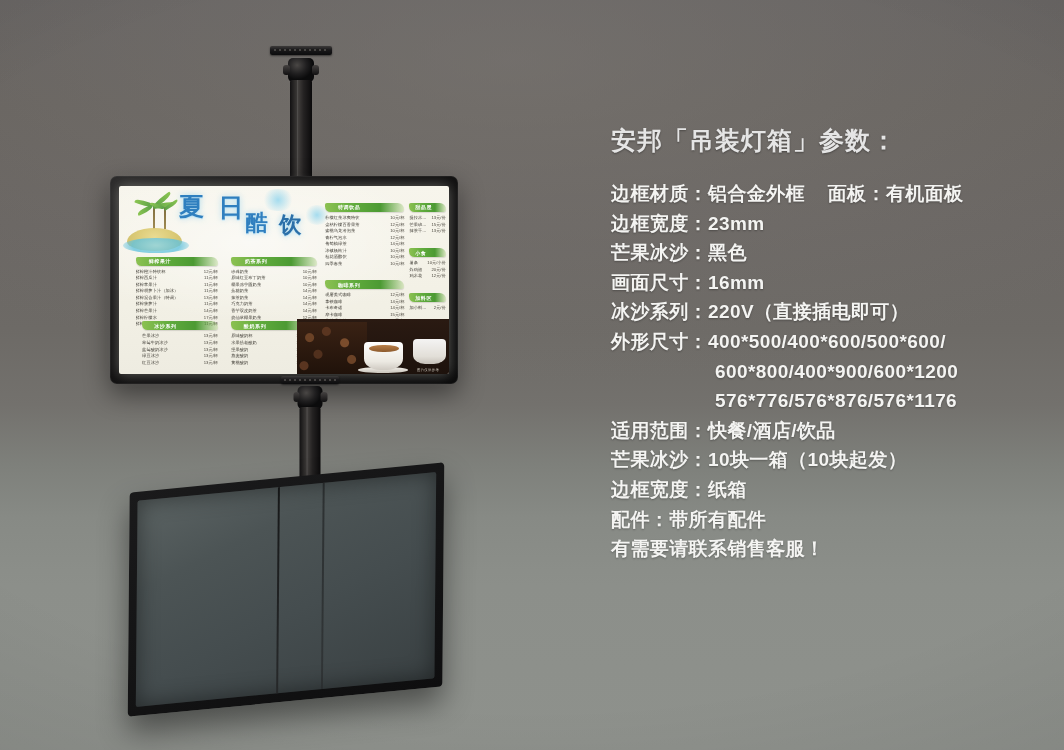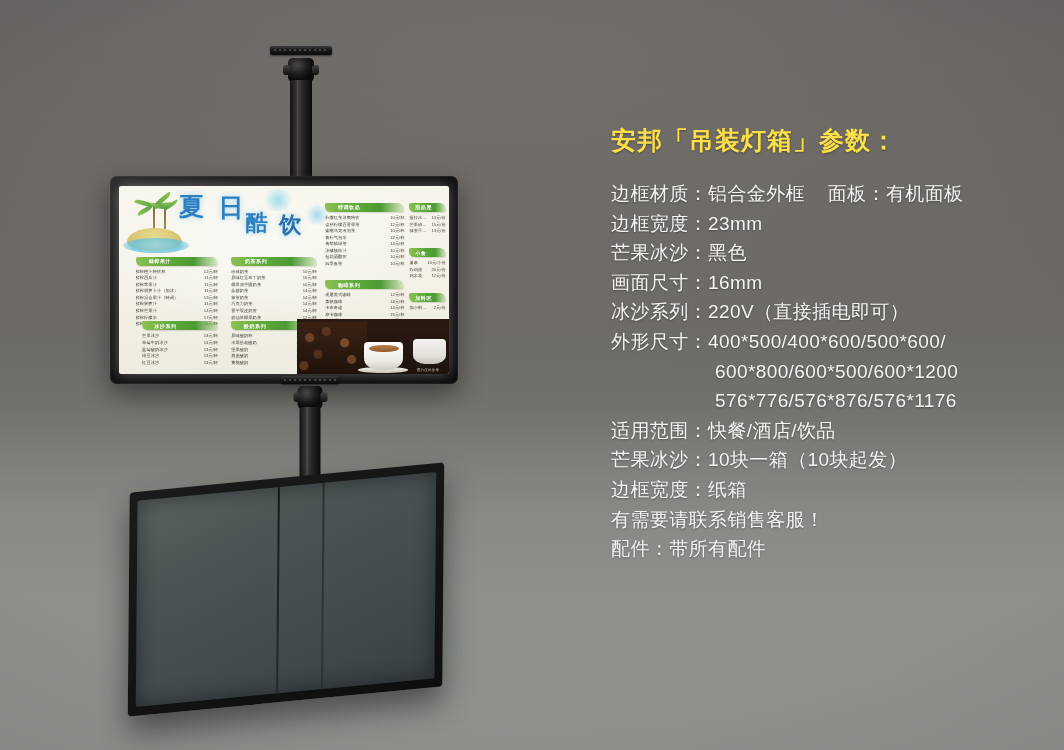--- a/index.html
+++ b/index.html
@@ -162,24 +162,24 @@
   }
   .face-seam{position:absolute;top:0;bottom:0;width:2px;
     background:linear-gradient(180deg,#0d0d0e,#232425);opacity:.85;}
   .cable{position:absolute;border-radius:50%;border:1.6px solid #0b0b0c;
     border-color:#0b0b0c transparent transparent transparent;}
 
   
   .spec{position:absolute;left:611px;top:124px;width:430px;color:#f2f2f0;}
   .spec-title{
     font-size:25px;font-weight:700;letter-spacing:1px;margin-bottom:22px;
-    color:#fde047;text-shadow:0 1px 2px rgba(0,0,0,.35);
+    color:#e5e5e5;text-shadow:0 1px 2px rgba(0,0,0,.35);
   }
   .spec-line{
-    font-size:19px;line-height:29.6px;font-weight:400;letter-spacing:.4px;
+    font-size:19px;line-height:29.6px;font-weight:700;letter-spacing:.4px;
     color:#f4f4f2;text-shadow:0 1px 2px rgba(0,0,0,.3);
     white-space:pre;
   }
   .spec-line.cont{padding-left:104px;}
 </style>
 </head>
 <body>
 
 <div id="stage">
   <div class="bg"></div>
@@ -514,21 +514,21 @@
   </div>
 
   <div class="spec">
     <div class="spec-title">安邦「吊装灯箱」参数：</div>
     <div class="spec-line">边框材质：铝合金外框    面板：有机面板</div>
     <div class="spec-line">边框宽度：23mm</div>
     <div class="spec-line">芒果冰沙：黑色</div>
     <div class="spec-line">画面尺寸：16mm</div>
     <div class="spec-line">冰沙系列：220V（直接插电即可）</div>
     <div class="spec-line">外形尺寸：400*500/400*600/500*600/</div>
-    <div class="spec-line cont">600*800/600*500/600*1200</div>
+    <div class="spec-line cont">600*800/400*900/600*1200</div>
     <div class="spec-line cont">576*776/576*876/576*1176</div>
     <div class="spec-line">适用范围：快餐/酒店/饮品</div>
     <div class="spec-line">芒果冰沙：10块一箱（10块起发）</div>
     <div class="spec-line">边框宽度：纸箱</div>
+    <div class="spec-line">配件：带所有配件</div>
     <div class="spec-line">有需要请联系销售客服！</div>
-    <div class="spec-line">配件：带所有配件</div>
   </div>
 </div>
 
 </body></html>

